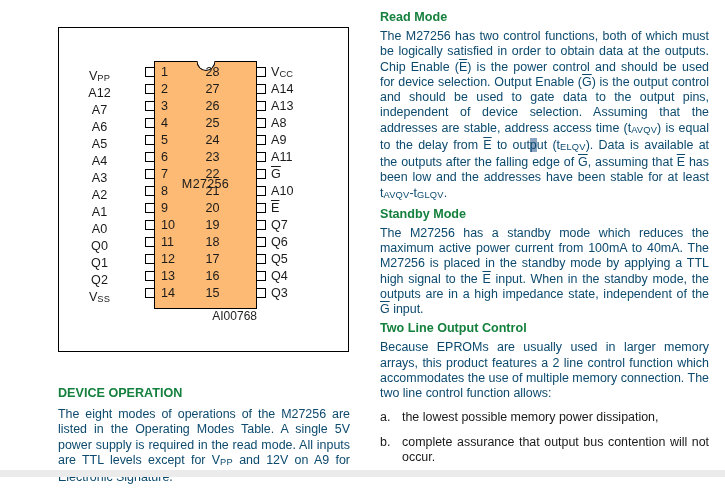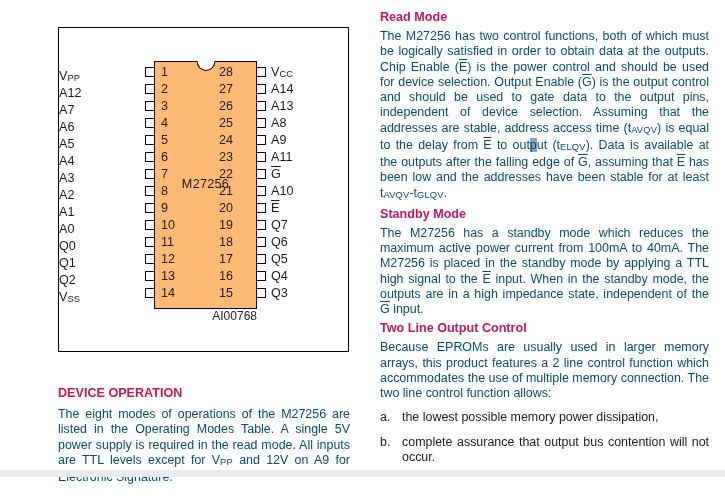--- a/index.html
+++ b/index.html
@@ -20,33 +20,33 @@
     position:absolute; top:-1.5px; left:50%; transform:translateX(-50%);
     width:19px; height:10px; background:#fff;
     border:1.5px solid #000; border-top:none;
     border-radius:0 0 50% 50% / 0 0 100% 100%;
   }
   .chip-name { position:absolute; width:100%; top:115px; text-align:center; font-size:12.6px; letter-spacing:.3px; }
 
   .pin-rows { position:absolute; left:0; top:36px; width:100%; }
   .pin-row { display:flex; align-items:center; height:16.95px; font-size:12.6px; }
   .lbl { white-space:nowrap; }
-  .lbl-l { width:86px; text-align:left; padding-right:5px;margin-top:8px; }
+  .lbl-l { width:86px; text-align:center; padding-right:5px;margin-top:8px; }
   .lbl-r { padding-left:5px; }
   .stub { width:9px; height:10px; background:#fff; flex:none; }
   .stub-l { border:1.5px solid #000; border-right:none; }
   .stub-r { border:1.5px solid #000; border-left:none; }
   .num { width:51.5px; flex:none; }
   .num-l { padding-left:7px; }
-  .num-r { text-align:right; padding-right:24px; }
+  .num-r { text-align:left; padding-right:24px; }
 
   .drawing-ref { position:absolute; top:281px; left:95px; width:103px; text-align:right; font-size:12px; color:#222; }
 
   
-  h3 { font-size:12.6px; font-weight:bold; color:#be185d; }
+  h3 { font-size:12.6px; font-weight:bold; color:#15803d; }
   .para { font-size:12.45px; line-height:15.25px; text-align:justify; color:#0c4a6e; }
 
   .device-op { position:absolute; left:58px; top:386px; width:292px; }
   .device-op h3 { margin-bottom:7px; }
 
   .right-col { position:absolute; left:380px; top:10px; width:329px; }
   .right-col h3 { margin:3px 0 5px; }
   .right-col h3:first-child { margin-top:0; }
   .right-col .para { margin-bottom:4px; }
 

